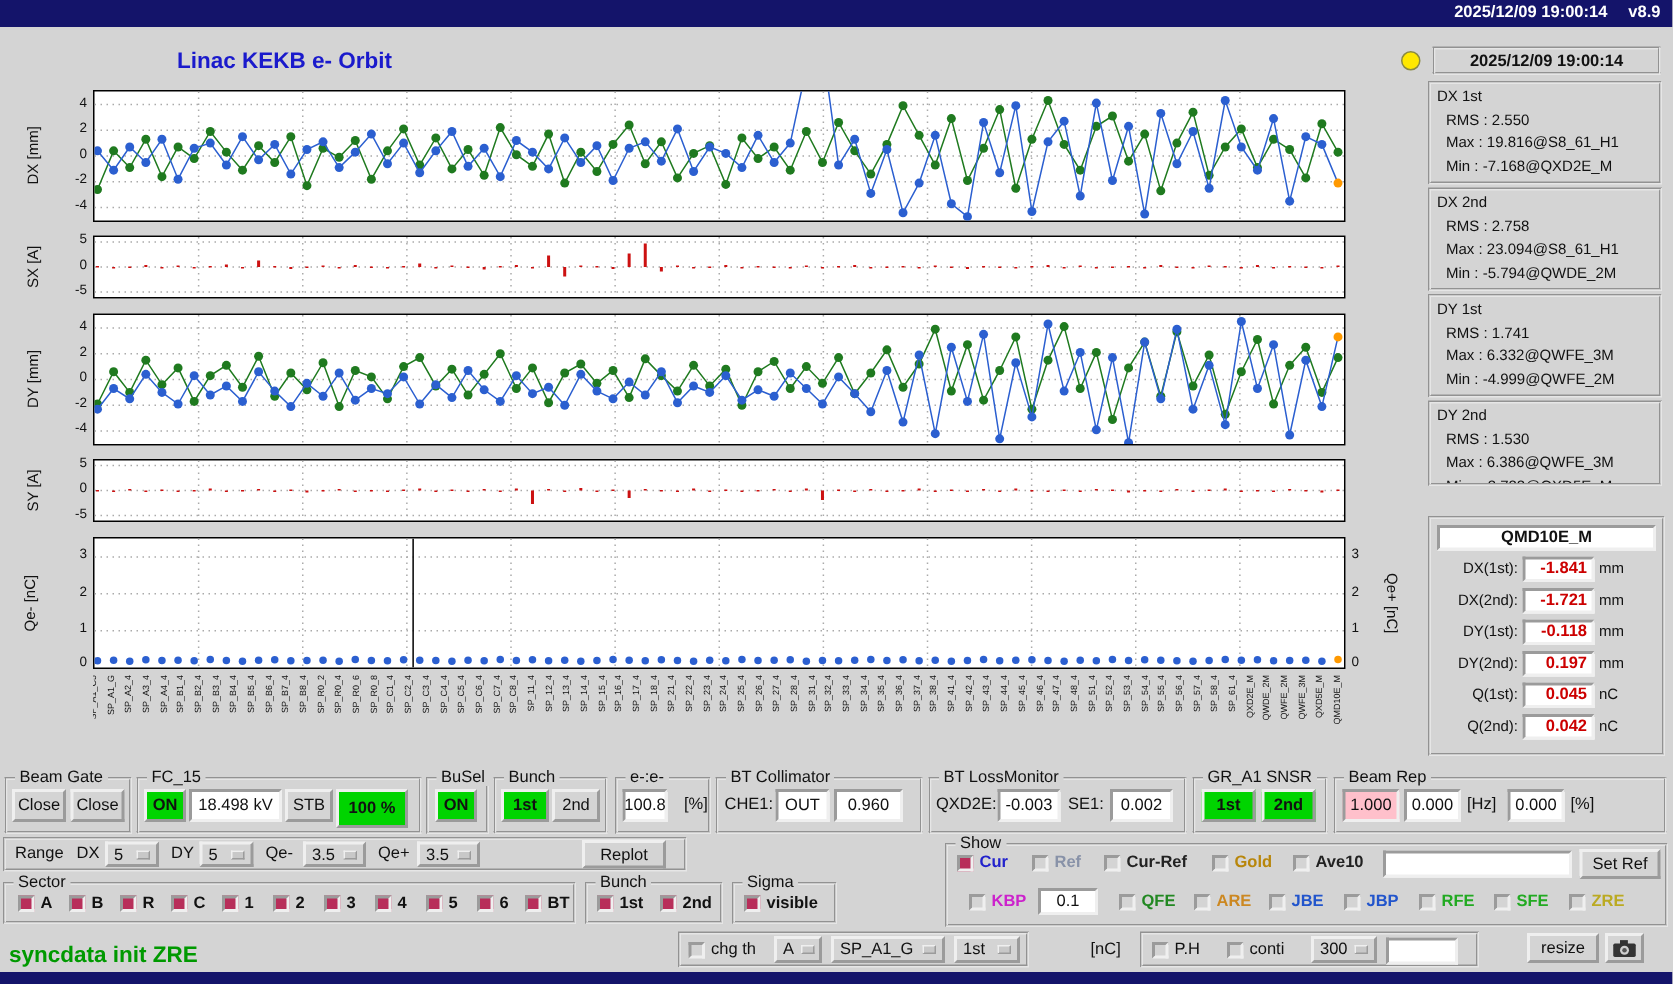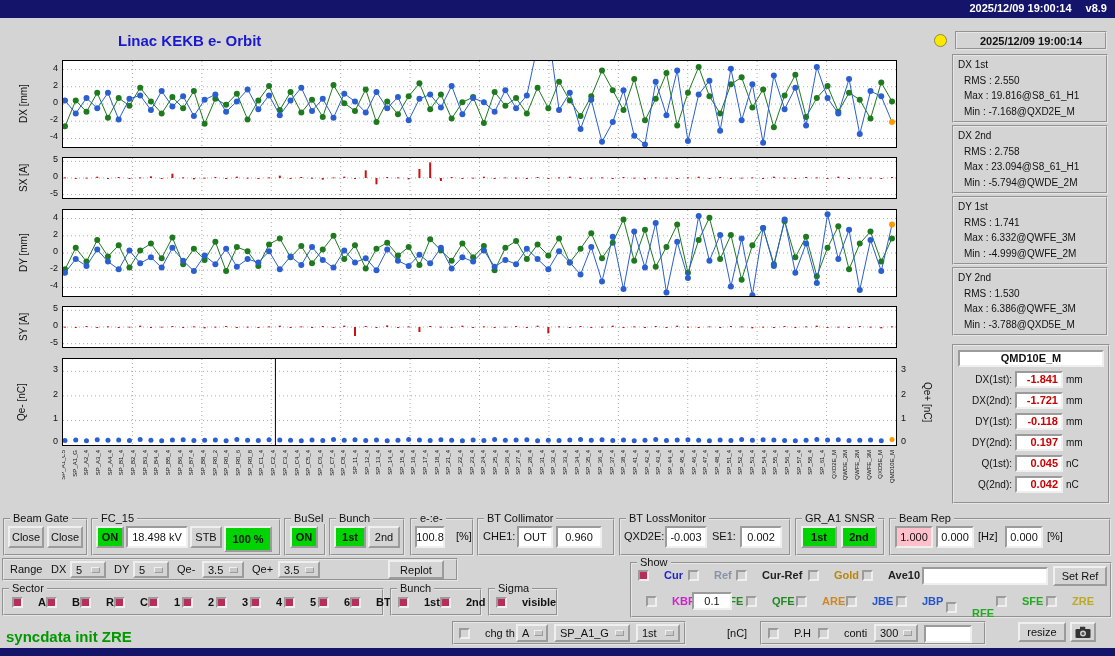--- a/index.html
+++ b/index.html
@@ -19,21 +19,21 @@
   .xlab{position:absolute;writing-mode:vertical-rl;transform:rotate(180deg);font-size:6px;line-height:7px;color:#111;white-space:nowrap}
   .grp{position:absolute;border:2px groove #e6e6e6}
   .glabel{position:absolute;top:-8px;left:5px;background:var(--background,#d4d4d4);padding:0 3px;font-size:11px;white-space:nowrap}
   .btn{position:absolute;display:flex;align-items:center;justify-content:center;background:#d4d4d4;border:2px outset #efefef;font-size:11px;cursor:default;white-space:nowrap}
   .grnbtn{background:var(--accent-green,#00d400);font-weight:bold}
   .fld{position:absolute;display:flex;align-items:center;justify-content:center;background:#fff;border:2px inset #efefef;font-size:11px;white-space:nowrap}
   .pink{background:var(--pink,#ffc0cb)}
   .lbl{position:absolute;font-size:11px;white-space:nowrap}
   .chk{width:11px;height:11px;border:2px inset #efefef;background:#d4d4d4;flex:none}
   .chk.on{background:var(--check-color,#b82e5a)}
-  .chkitem{position:absolute;display:flex;align-items:center;gap:15px;font-size:11px;white-space:nowrap}
+  .chkitem{position:absolute;display:flex;align-items:center;gap:4px;font-size:11px;white-space:nowrap}
   .opt{position:absolute;display:flex;align-items:center;justify-content:space-between;background:#d4d4d4;border:2px outset #efefef;padding:0 4px;font-size:11px;white-space:nowrap}
   .opt .ind{width:9px;height:6px;background:#c8c8c8;border:1px outset #efefef;margin-left:5px;flex:none}
   .statbox{position:absolute;border:2px groove #e6e6e6;font-size:10px;line-height:15.5px;padding:1px 4px;overflow:hidden}
   .statbox .sub{padding-left:6px}
   .qtitle{position:relative;margin:3px 3px 2px 3px;height:17px;font-weight:bold}
   .qrow{display:flex;align-items:center;gap:3px;margin:4px 3px;height:17px}
   .qrow .qlabel{width:54px;text-align:right;font-size:10px;flex:none}
   .qrow .qval{position:relative;width:48px;height:17px;color:var(--value-red,#cc0000);font-weight:bold;justify-content:flex-end;padding-right:3px;flex:none}
   .qrow .qunit{font-size:10px}
   .circle{position:absolute;width:13px;height:13px;border-radius:50%;background:var(--indicator-yellow,#ffe800);border:1px solid #8a8a40}
@@ -785,21 +785,21 @@
   <div class="sub">RMS : 2.758</div>
   <div class="sub">Max : 23.094@S8_61_H1</div>
   <div class="sub">Min : -5.794@QWDE_2M</div>
 </div>
 <div class="statbox" style="left:952px;top:196px;width:156px;height:69px">
   <div>DY 1st</div>
   <div class="sub">RMS : 1.741</div>
   <div class="sub">Max : 6.332@QWFE_3M</div>
   <div class="sub">Min : -4.999@QWFE_2M</div>
 </div>
-<div class="statbox" style="left:952px;top:267px;width:156px;height:69px">
+<div class="statbox" style="left:952px;top:267px;width:156px;height:57px">
   <div>DY 2nd</div>
   <div class="sub">RMS : 1.530</div>
   <div class="sub">Max : 6.386@QWFE_3M</div>
   <div class="sub">Min : -3.788@QXD5E_M</div>
 </div>
 
 <div class="statbox" style="left:952px;top:344px;width:158px;height:160px;padding:1px">
   <div class="fld qtitle" style="position:relative">QMD10E_M</div>
   <div class="qrow">
     <span class="qlabel">DX(1st):</span>
@@ -1030,21 +1030,21 @@
   <div class="chkitem" style="left:214px;top:31px">
       <span class="chk"></span>
       <span class="bold" style="color: rgb(34, 85, 204);">JBE</span>
     </div>
   <div class="chkitem" style="left:264px;top:31px">
       <span class="chk"></span>
       <span class="bold" style="color: rgb(34, 85, 204);">JBP</span>
     </div>
   <div class="chkitem" style="left:314px;top:31px">
       <span class="chk"></span>
-      <span class="bold" style="color: rgb(34, 170, 34); margin-top: 12px;">RFE</span>
+      <span class="bold" style="color: rgb(34, 170, 34);">RFE</span>
     </div>
   <div class="chkitem" style="left:364px;top:31px">
       <span class="chk"></span>
       <span class="bold" style="color: rgb(34, 170, 34);">SFE</span>
     </div>
   <div class="chkitem" style="left:414px;top:31px">
       <span class="chk"></span>
       <span class="bold" style="color: rgb(187, 170, 34);">ZRE</span>
     </div>
 </div>

